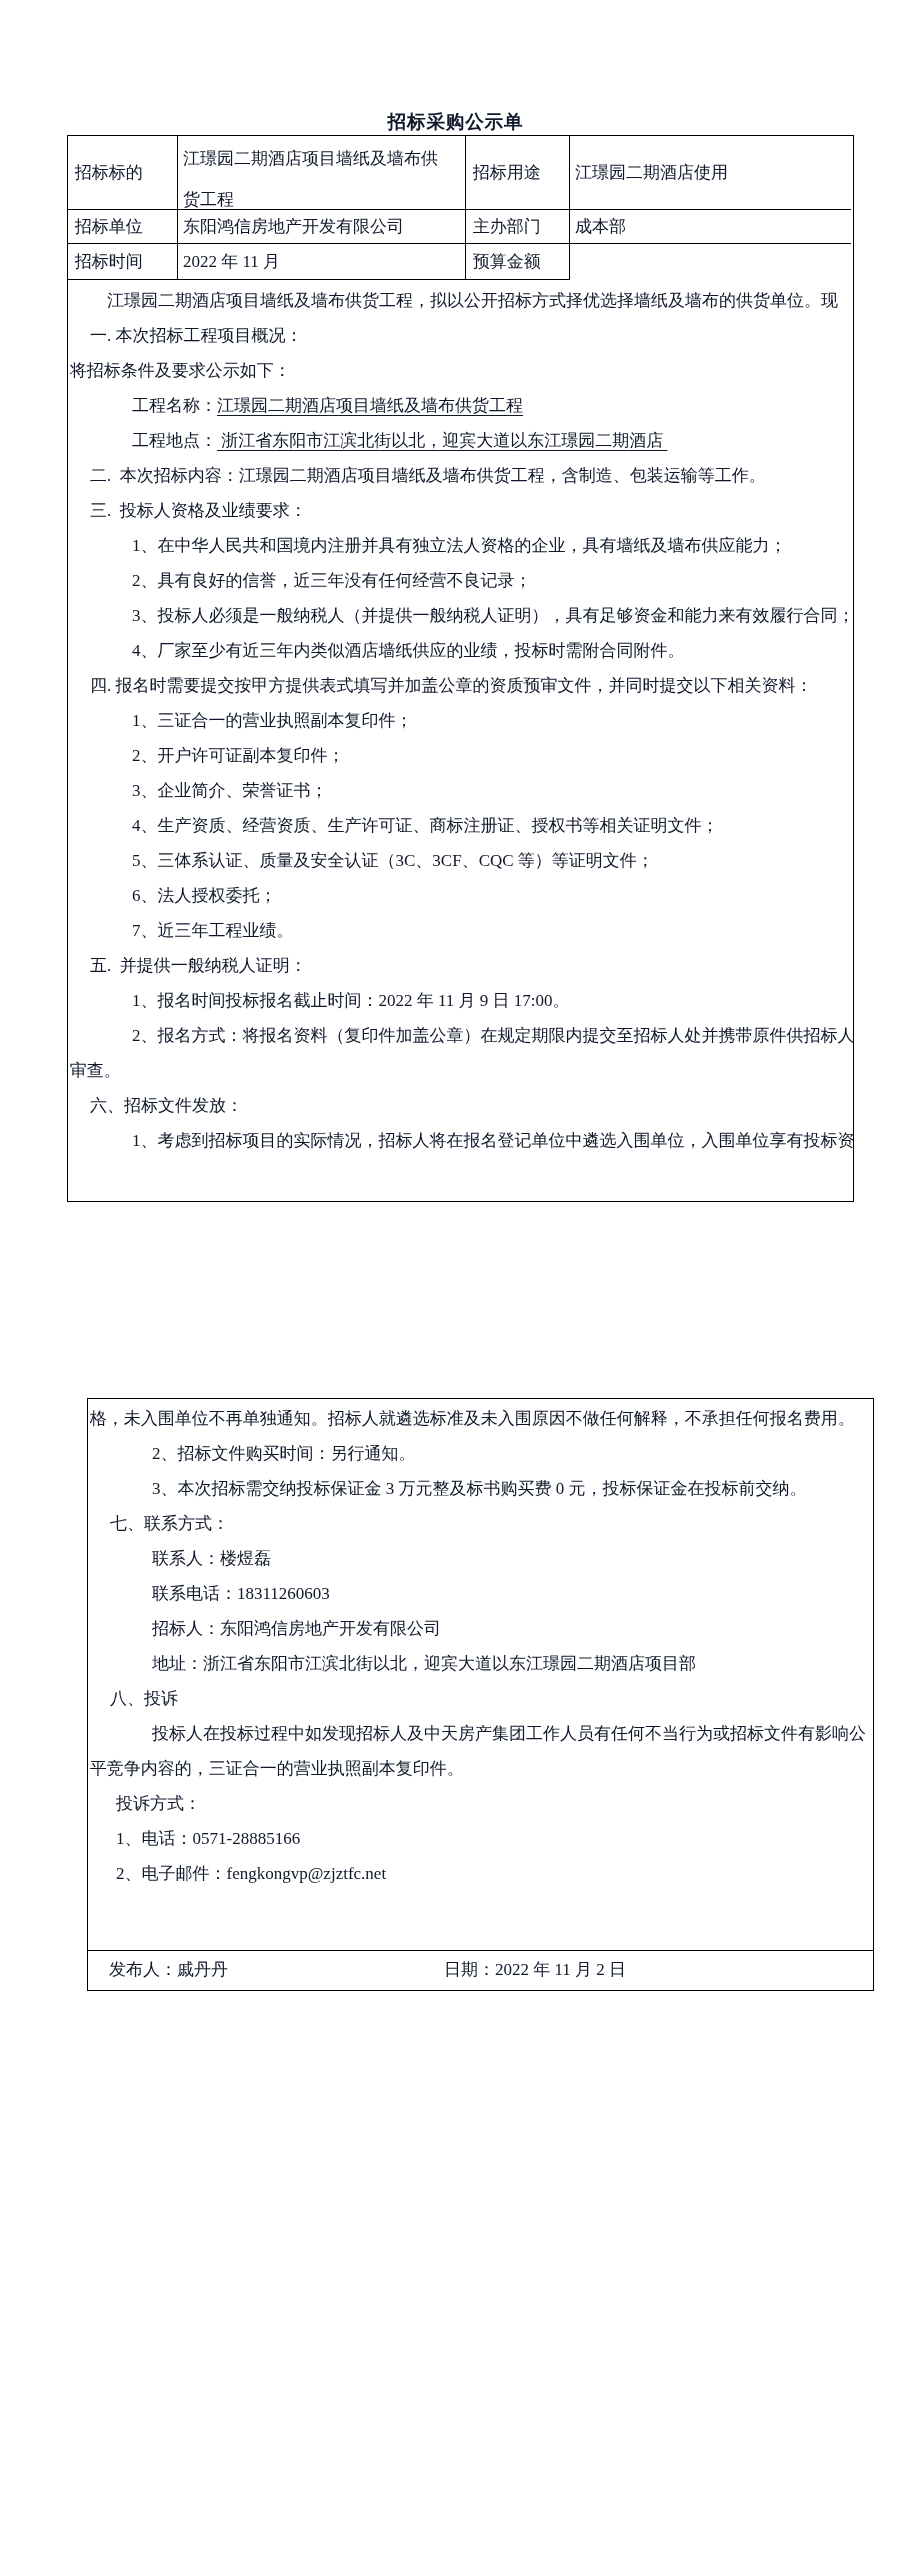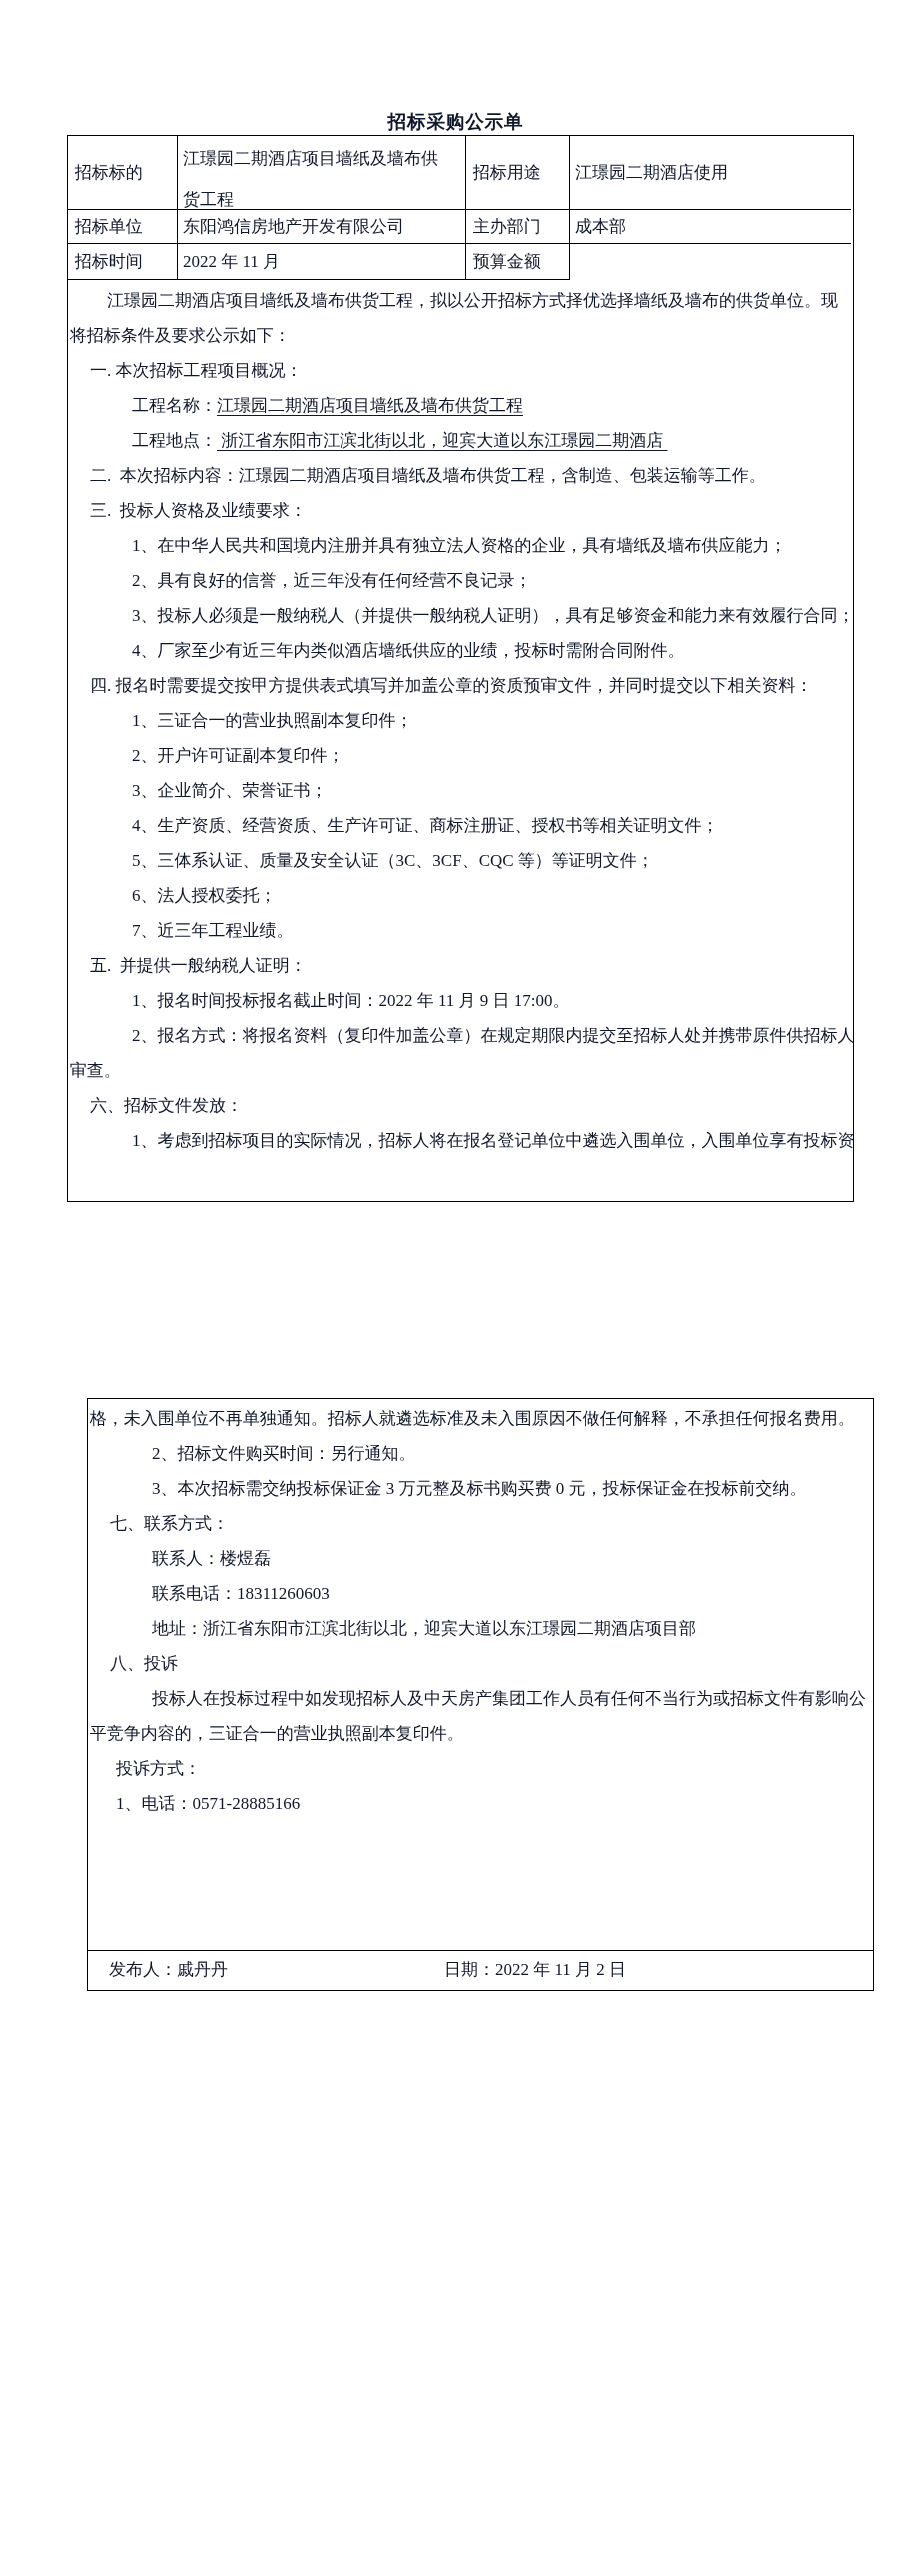--- a/index.html
+++ b/index.html
@@ -67,22 +67,22 @@
       <div class="hc">主办部门</div>
       <div class="hc val last">成本部</div>
 
       <div class="hc">招标时间</div>
       <div class="hc val">2022 年 11 月</div>
       <div class="hc">预算金额</div>
     </div>
 
     <div class="body1">
       <div class="line pfirst">江璟园二期酒店项目墙纸及墙布供货工程，拟以公开招标方式择优选择墙纸及墙布的供货单位。现</div>
+      <div class="line sec">一. 本次招标工程项目概况：</div>
       <div class="line p0">将招标条件及要求公示如下：</div>
-      <div class="line sec">一. 本次招标工程项目概况：</div>
       <div class="line sub"><span>工程名称：</span><span class="ul">江璟园二期酒店项目墙纸及墙布供货工程</span></div>
       <div class="line sub"><span>工程地点：</span><span class="ul"> 浙江省东阳市江滨北街以北，迎宾大道以东江璟园二期酒店 </span></div>
       <div class="line sec">二.  本次招标内容：江璟园二期酒店项目墙纸及墙布供货工程，含制造、包装运输等工作。</div>
       <div class="line sec">三.  投标人资格及业绩要求：</div>
       <div class="line sub">1、在中华人民共和国境内注册并具有独立法人资格的企业，具有墙纸及墙布供应能力；</div>
       <div class="line sub">2、具有良好的信誉，近三年没有任何经营不良记录；</div>
       <div class="line sub">3、投标人必须是一般纳税人（并提供一般纳税人证明），具有足够资金和能力来有效履行合同；</div>
       <div class="line sub">4、厂家至少有近三年内类似酒店墙纸供应的业绩，投标时需附合同附件。</div>
       <div class="line sec">四. 报名时需要提交按甲方提供表式填写并加盖公章的资质预审文件，并同时提交以下相关资料：</div>
       <div class="line sub">1、三证合一的营业执照副本复印件；</div>
@@ -102,26 +102,28 @@
   </div>
 
   <div class="tbl t2">
     <div class="body2">
       <div class="line p0">格，未入围单位不再单独通知。招标人就遴选标准及未入围原因不做任何解释，不承担任何报名费用。</div>
       <div class="line sub">2、招标文件购买时间：另行通知。</div>
       <div class="line sub">3、本次招标需交纳投标保证金 3 万元整及标书购买费 0 元，投标保证金在投标前交纳。</div>
       <div class="line sec">七、联系方式：</div>
       <div class="line sub">联系人：楼煜磊</div>
       <div class="line sub">联系电话：18311260603</div>
+      <div class="line sub">招标人：东阳鸿信房地产开发有限公司</div>
       <div class="line sub">地址：浙江省东阳市江滨北街以北，迎宾大道以东江璟园二期酒店项目部</div>
       <div class="line sec">八、投诉</div>
       <div class="line sub">投标人在投标过程中如发现招标人及中天房产集团工作人员有任何不当行为或招标文件有影响公</div>
       <div class="line p0">平竞争内容的，三证合一的营业执照副本复印件。</div>
       <div class="line mini">投诉方式：</div>
       <div class="line mini">1、电话：0571-28885166</div>
+      <div class="line mini">2、电子邮件：fengkongvp@zjztfc.net</div>
     </div>
     <div class="footer">
       <span class="pub">发布人：戚丹丹</span>
       <span class="date">日期：2022 年 11 月 2 日</span>
     </div>
   </div>
 
 </div>
 
 

